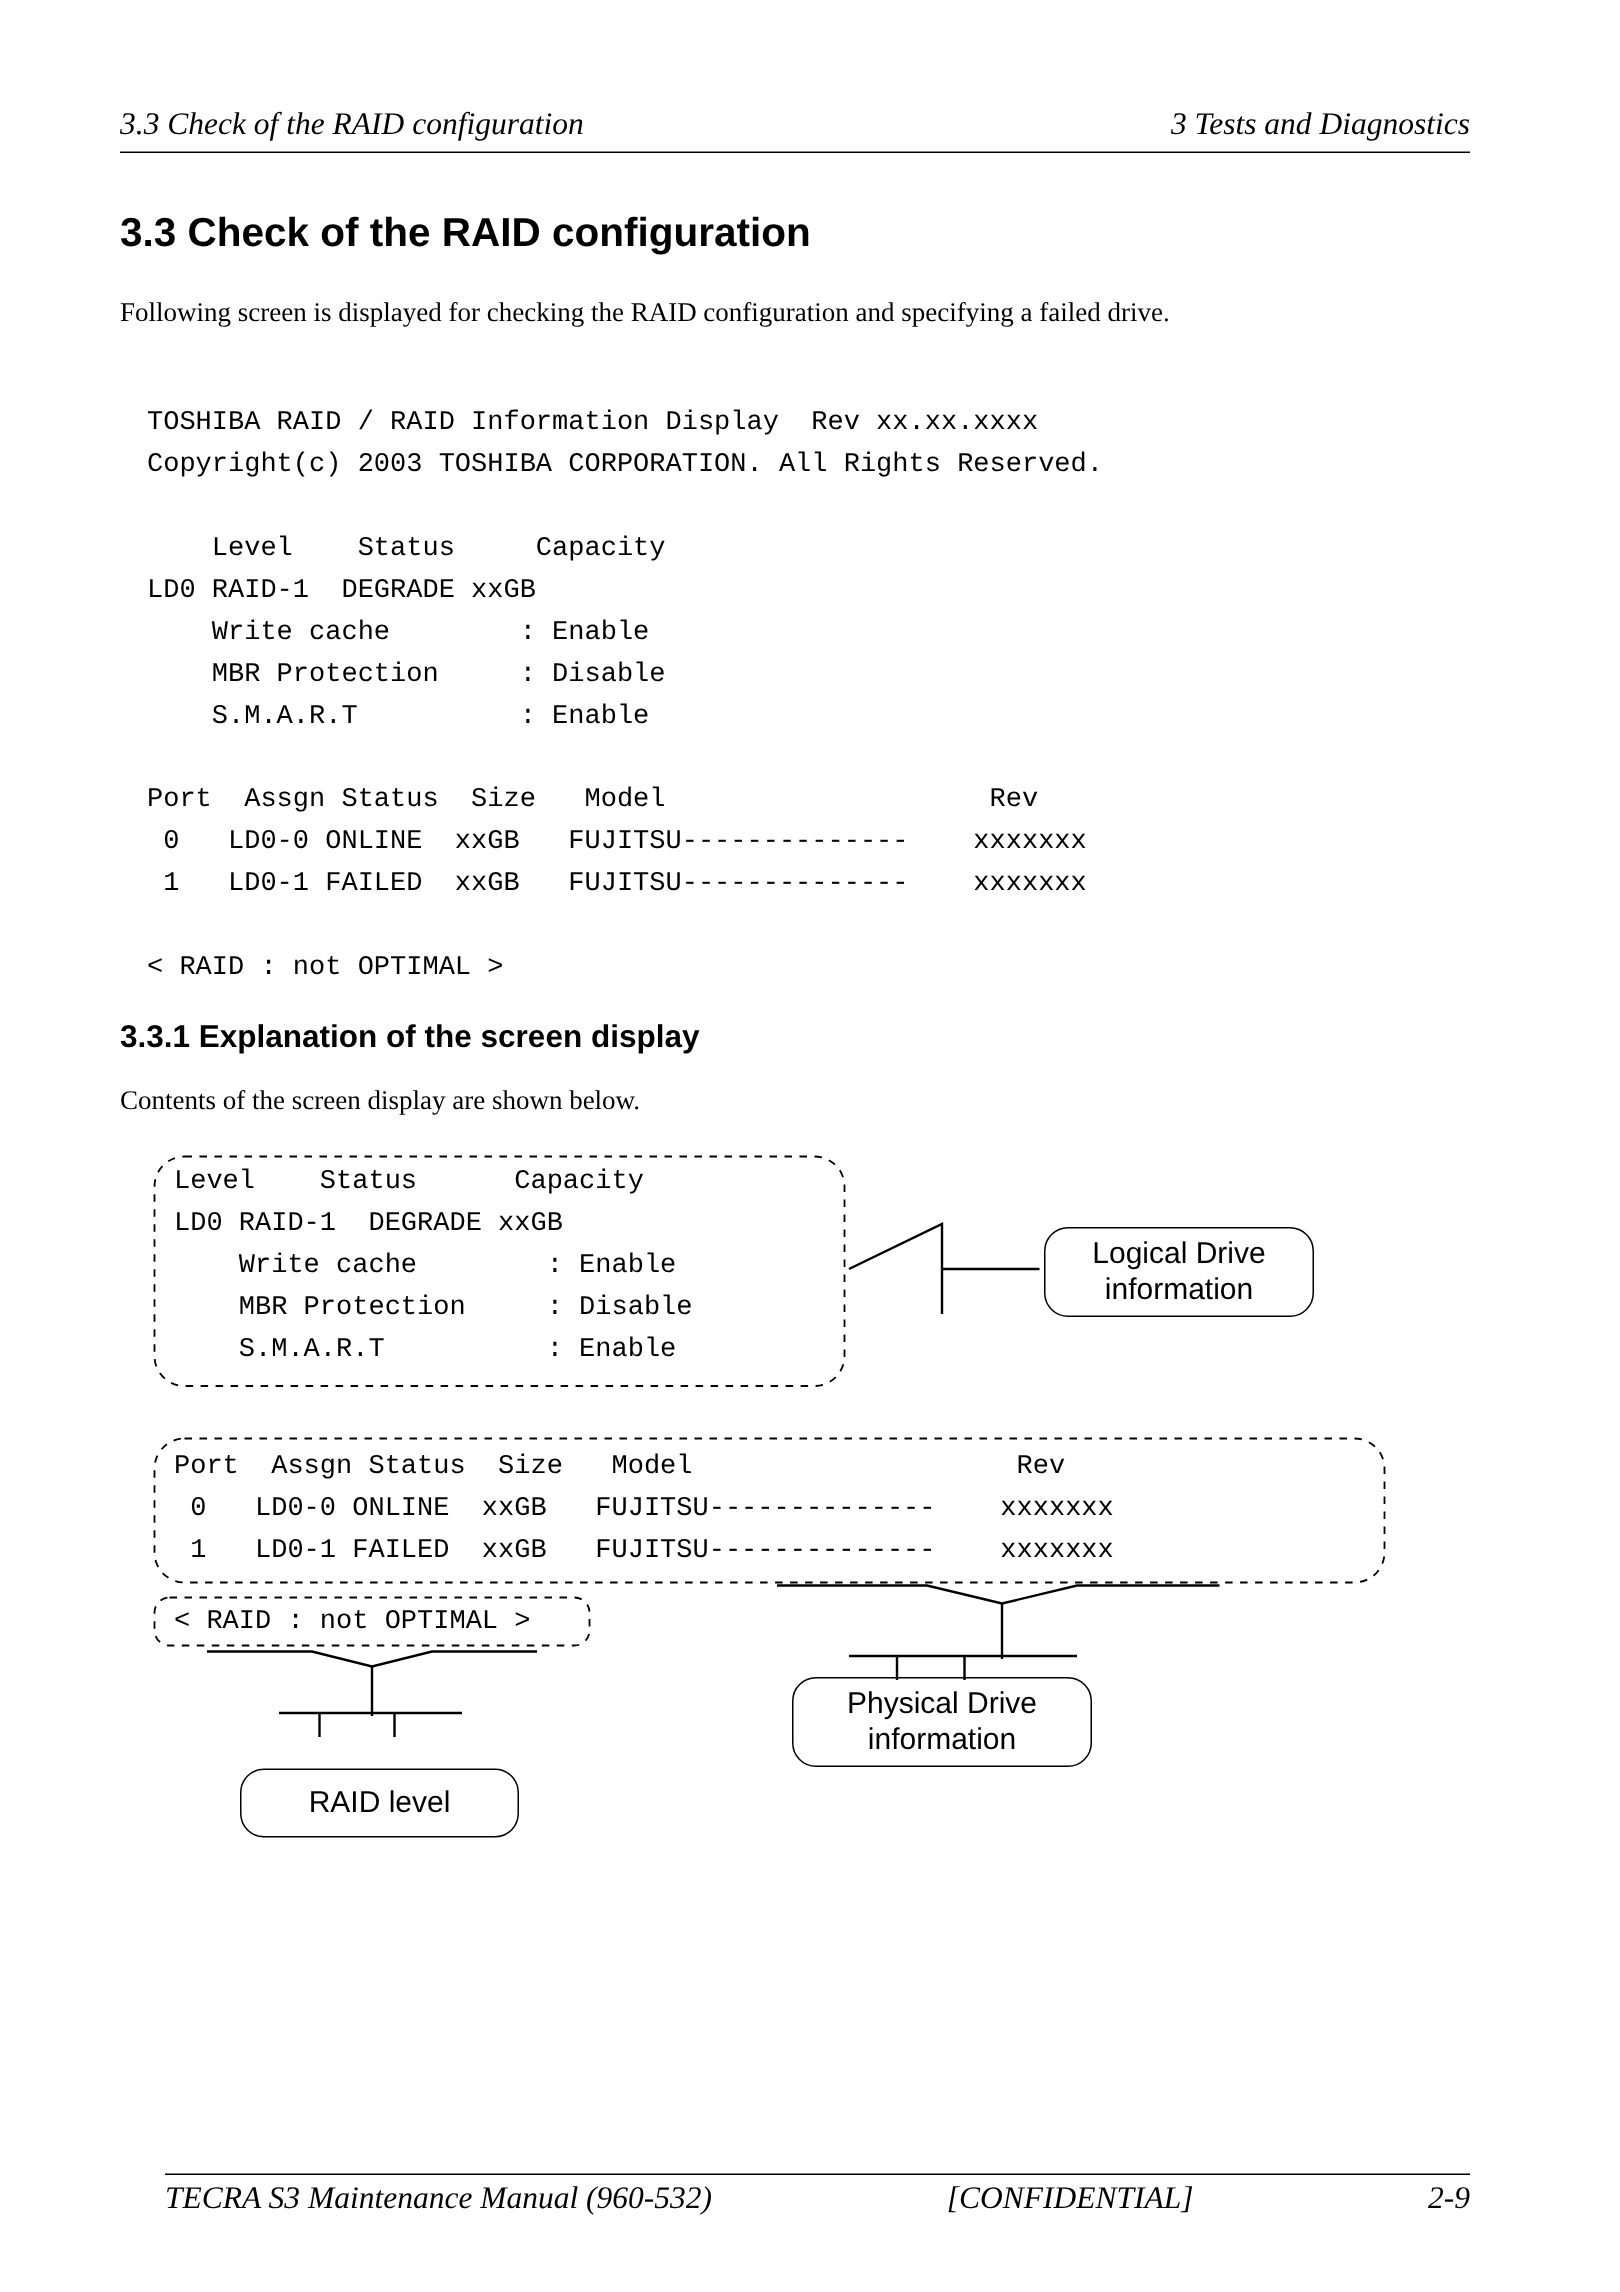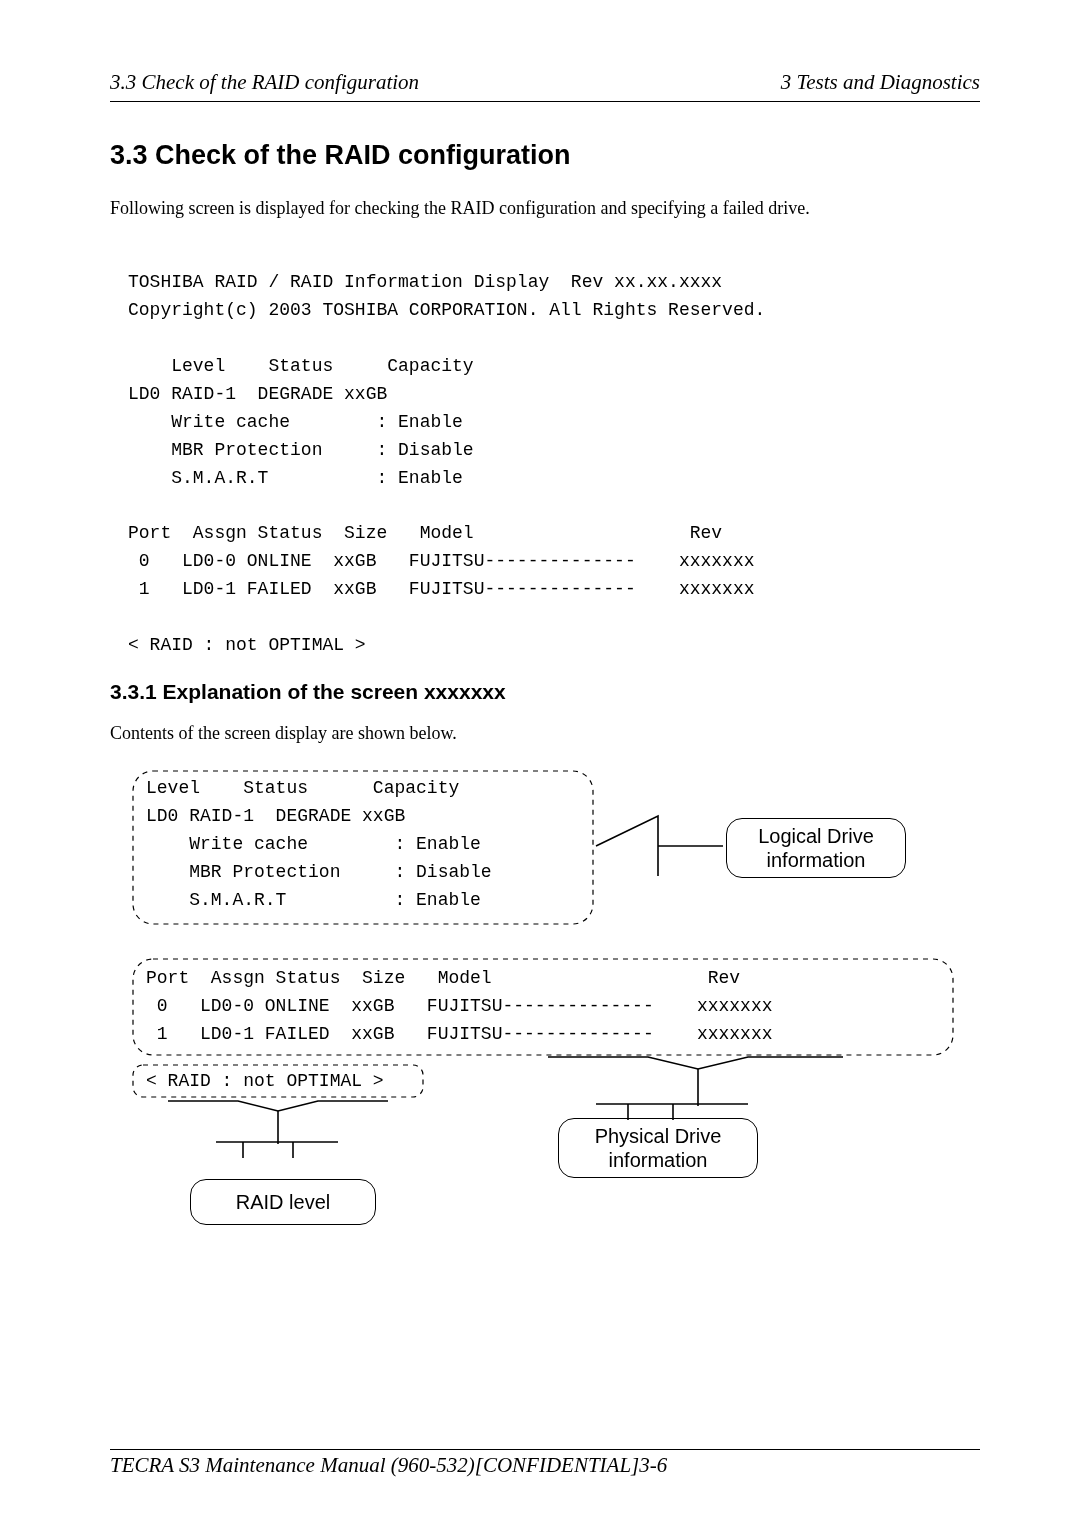--- a/index.html
+++ b/index.html
@@ -7,21 +7,21 @@
     margin: 0;
     padding: 0;
     width: 1080px;
     height: 1528px;
     background: #fff;
     font-family: "Times New Roman", Times, serif;
     color: #000;
   }
   .page {
     box-sizing: border-box;
-    padding: 70px 100px 50px 110px;
+    padding: 70px 100px 50px 80px;
     position: relative;
     height: 100%;
   }
   .top-headers {
     display: flex;
     justify-content: space-between;
     font-style: italic;
     font-size: 21px;
     margin-bottom: 6px;
   }
@@ -86,20 +86,21 @@
     right: 100px;
     bottom: 78px;
     border-top: 1.5px solid #000;
   }
   .footer {
     position: absolute;
     left: 110px;
     right: 100px;
     bottom: 50px;
     display: flex;
+    justify-content: space-between;
     font-style: italic;
     font-size: 21px;
   }
 </style>
 </head>
 <body>
 
 <div class="page">
 
   <div class="top-headers">
@@ -122,21 +123,21 @@
 <span>    MBR Protection     : Disable</span>
 <span>    S.M.A.R.T          : Enable</span>
 <span></span>
 <span>Port  Assgn Status  Size   Model                    Rev</span>
 <span> 0   LD0-0 ONLINE  xxGB   FUJITSU--------------    xxxxxxx</span>
 <span> 1   LD0-1 FAILED  xxGB   FUJITSU--------------    xxxxxxx</span>
 <span></span>
 <span>&lt; RAID : not OPTIMAL &gt;</span>
 </div>
 
-  <div class="sub-h">3.3.1  Explanation of the screen xxxxxxx</div>
+  <div class="sub-h">3.3.1  Explanation of the screen display</div>
 
   <div class="body-text">Contents of the screen display are shown below.</div>
 
   <div class="diagram">
     <svg width="870" height="485" viewBox="0 0 870 485">
 
       <rect x="5" y="5" width="460" height="153" rx="20" ry="20" fill="none" stroke="#000" stroke-width="1.2" stroke-dasharray="5,5"></rect>
 
       <rect x="5" y="193" width="820" height="96" rx="20" ry="20" fill="none" stroke="#000" stroke-width="1.2" stroke-dasharray="5,5"></rect>
 
@@ -183,16 +184,16 @@
 
     <div class="label-box" style="left:62px; top:413px; width:176px; height:32px;">
       <span>RAID level</span>
     </div>
   </div>
 
   <div class="footer-line"></div>
   <div class="footer">
     <span>TECRA S3 Maintenance Manual (960-532)</span>
     <span>[CONFIDENTIAL]</span>
-    <span>3-6</span>
+    <span>2-9</span>
   </div>
 
 </div>
 
 </body></html>

